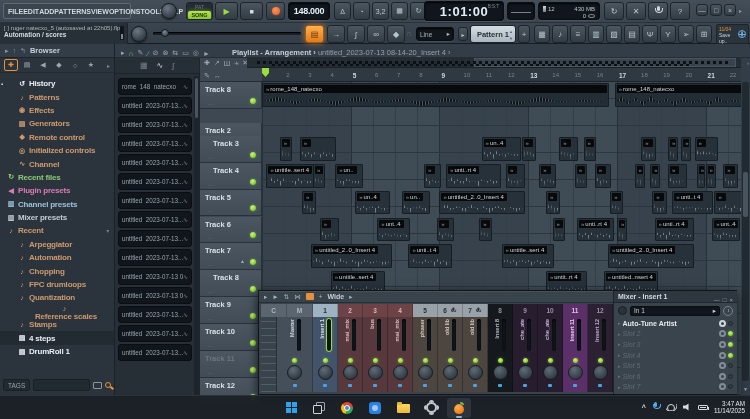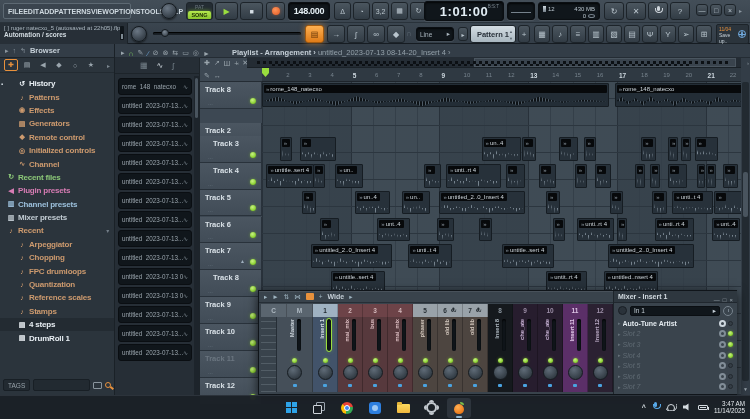--- a/index.html
+++ b/index.html
@@ -447,31 +447,35 @@
           <span class="ticon">♪</span>
           <span>Recent</span>
           <span class="caret">▾</span>
         </div>
         <div class="trow c-tan" style="padding-left: 18px;">
           <span class="ticon">♪</span>
           <span>Arpeggiator</span>
         </div>
         <div class="trow c-tan" style="padding-left: 18px;">
           <span class="ticon">♪</span>
+          <span>Automation</span>
+        </div>
+        <div class="trow c-tan" style="padding-left: 18px;">
+          <span class="ticon">♪</span>
           <span>Chopping</span>
         </div>
         <div class="trow c-tan" style="padding-left: 18px;">
           <span class="ticon">♪</span>
           <span>FPC drumloops</span>
         </div>
         <div class="trow c-tan" style="padding-left: 18px;">
           <span class="ticon">♪</span>
           <span>Quantization</span>
         </div>
-        <div class="trow c-tan" style="padding-left: 18px;">
+        <div class="trow c-tan" style="padding-left: 18px; flex-direction: column;">
           <span class="ticon">♪</span>
           <span>Reference scales</span>
         </div>
         <div class="trow c-tan" style="padding-left: 18px;">
           <span class="ticon">♪</span>
           <span>Stamps</span>
         </div>
         <div class="trow c-white hl" style="padding-left: 18px;">
           <span class="ticon">▤</span>
           <span>4 steps</span>

